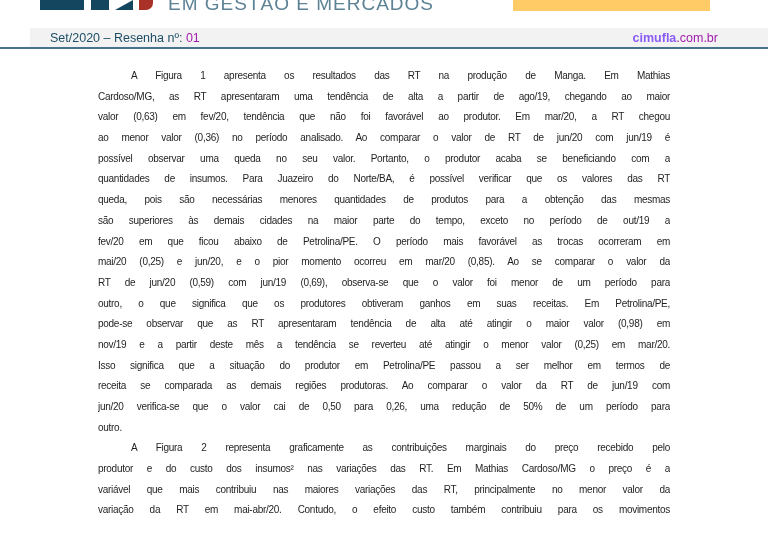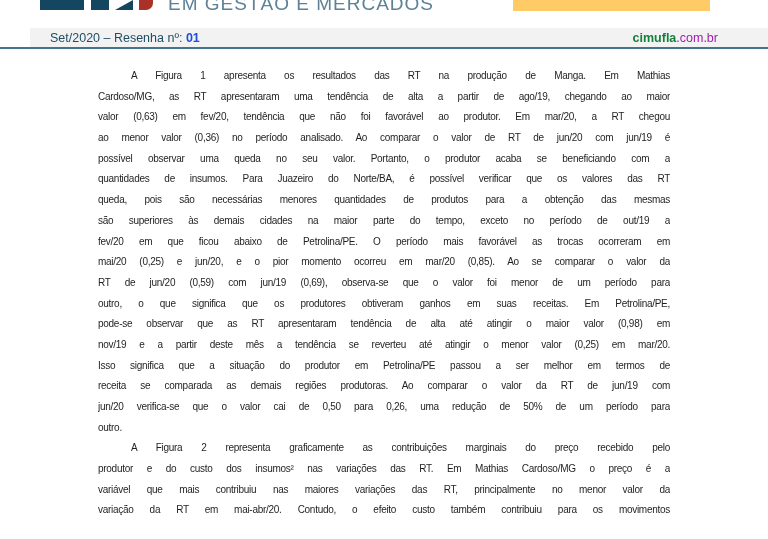--- a/index.html
+++ b/index.html
@@ -32,23 +32,23 @@
   }
 
   
   .issue-bar {
     position: absolute; left: 30px; right: 0; top: 28px; height: 19px;
     background: #f2f2f2;
     display: flex; align-items: center; justify-content: space-between;
     padding: 0 50px 0 20px;
   }
   .issue-left { font-size: 12.5px; color: #1d4e66; white-space: nowrap; }
-  .issue-number { color: #1d4ed8; font-weight: bold; }
+  .issue-number { color: #a21caf; font-weight: normal; }
   .site-ref { font-size: 12.5px; white-space: nowrap; }
-  .site-name { font-weight: bold; color: #15803d; }
+  .site-name { font-weight: bold; color: #8b5cf6; }
   .site-domain { color: #a21caf; }
   .header-rule {
     position: absolute; left: 0; right: 0; top: 47px; height: 2px;
     background: #46738d;
   }
 
   
   .content {
     position: absolute; left: 98px; top: 66px; width: 572px;
     color: #1f1f1f;

